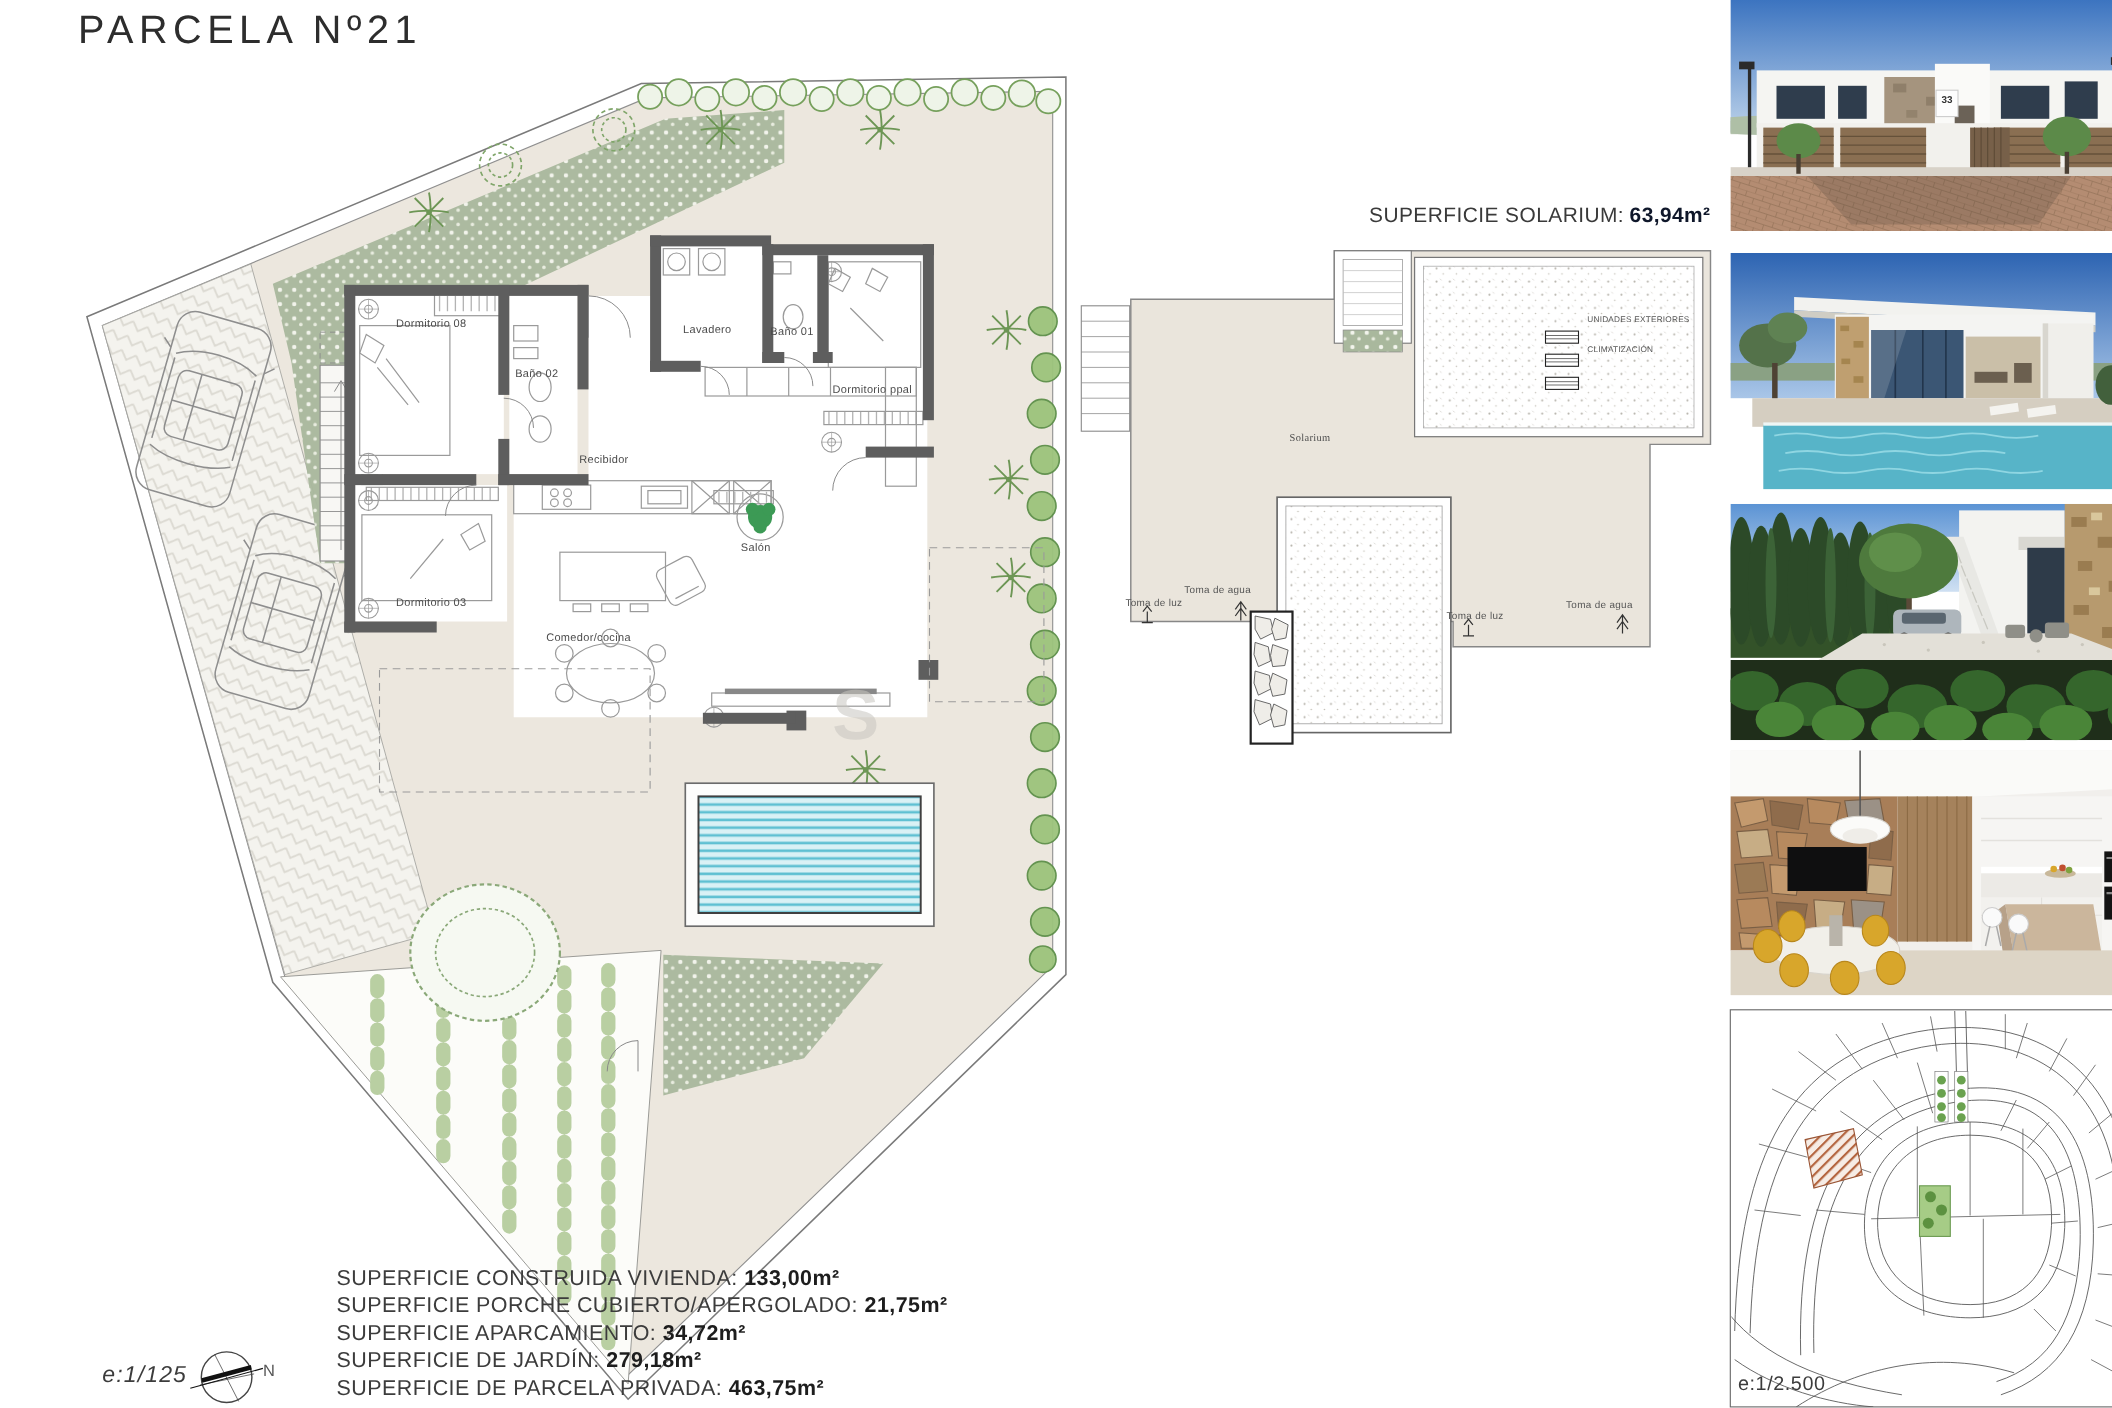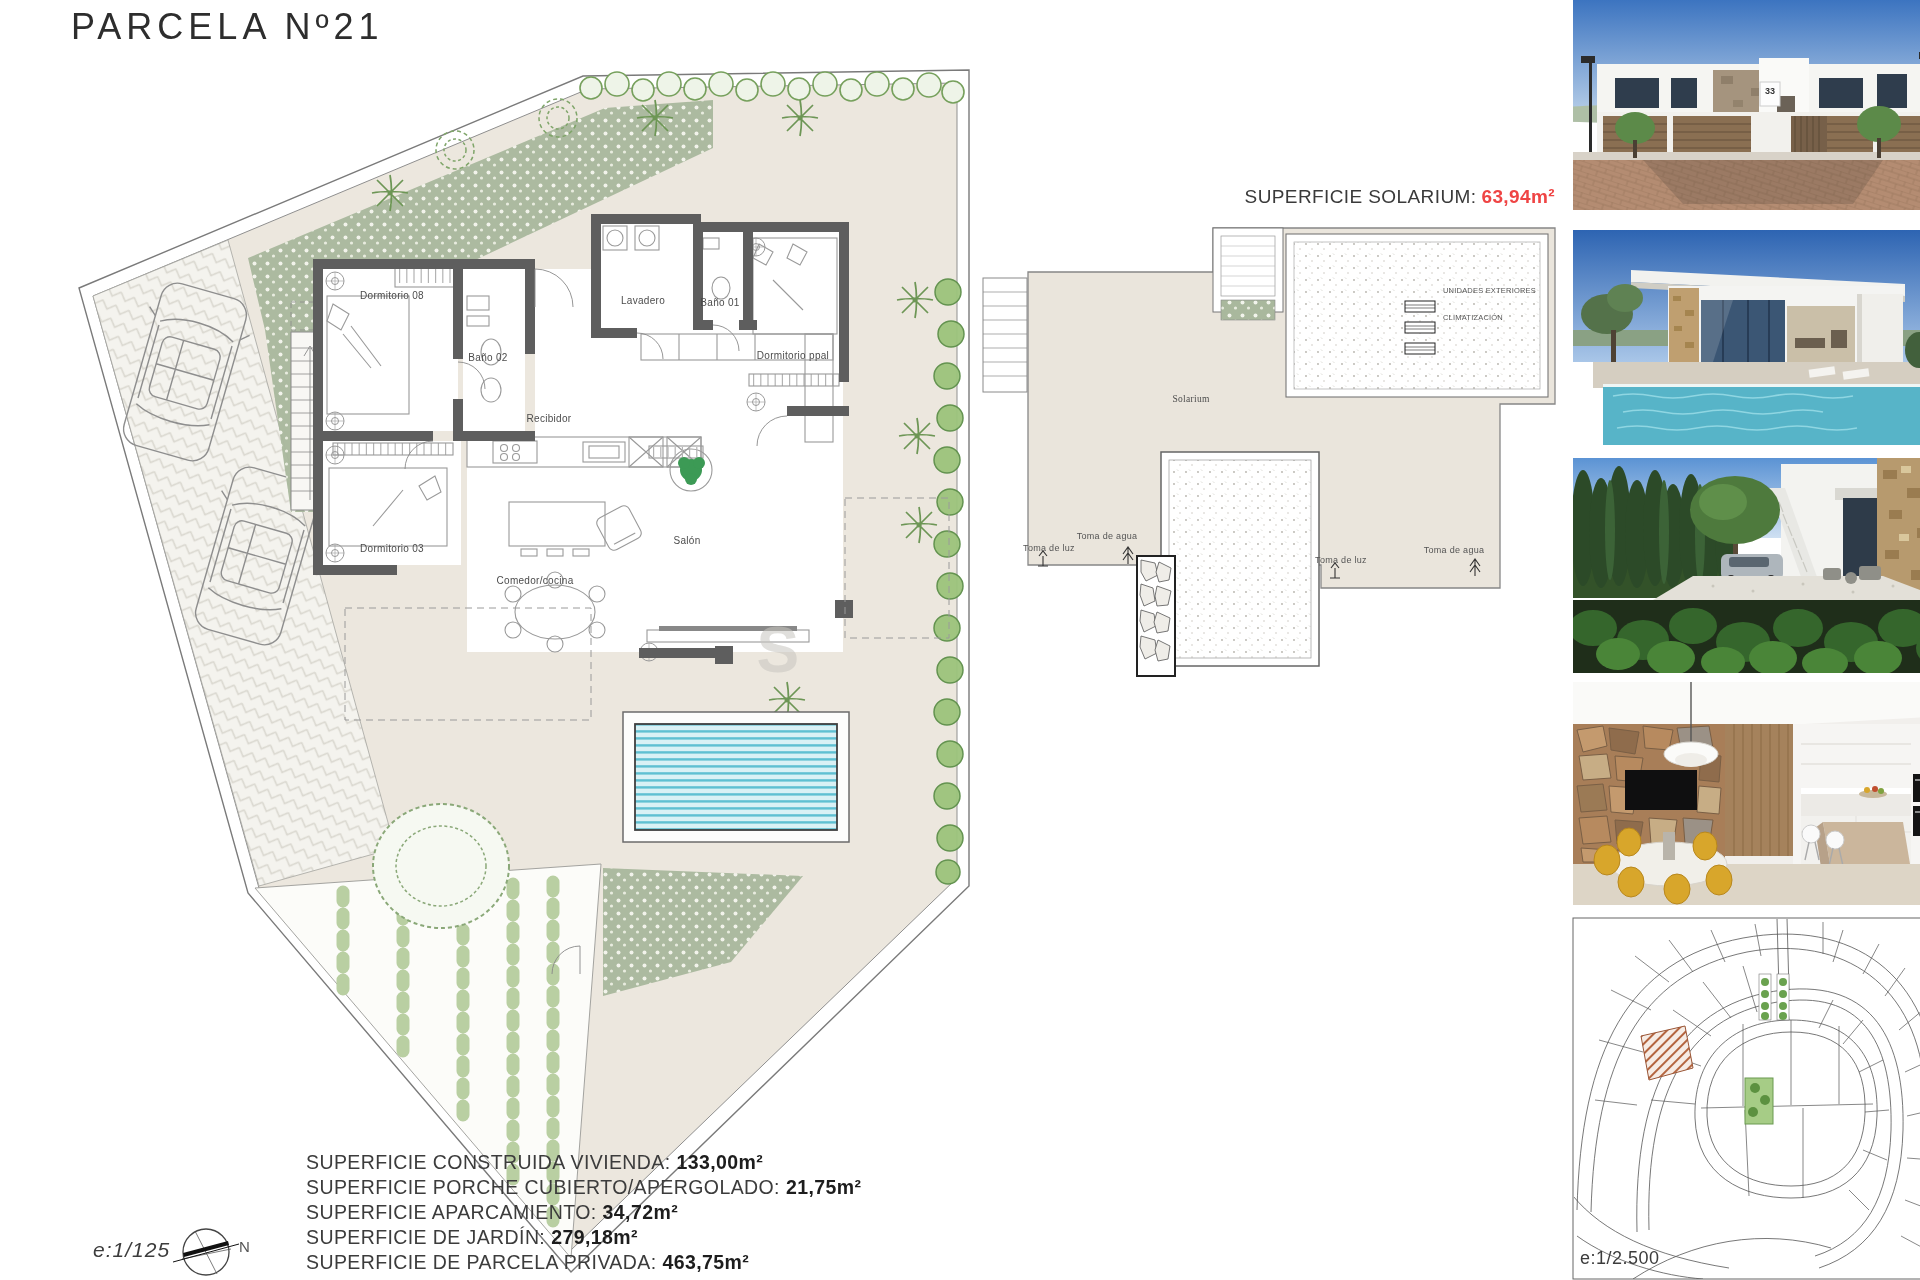--- a/index.html
+++ b/index.html
@@ -4,21 +4,21 @@
 <style>
   html,body{margin:0;padding:0;background:#fff;}
   .sheet{position:relative;width:1920px;height:1280px;background:#fff;
          font-family:"Liberation Sans",sans-serif;overflow:hidden;margin-left:43px;}
   .bg{position:absolute;left:0;top:0;width:1920px;height:1280px;}
   .lbl{position:absolute;transform:translate(-50%,-50%);font-size:10px;color:#4c4c4c;
        white-space:nowrap;letter-spacing:.3px;}
   .title{transform:none;font-size:36px;color:#2d2d2d;letter-spacing:5px;font-weight:400;}
   .sol-heading{position:absolute;left:1150px;top:186px;width:362px;text-align:right;
        font-size:19px;color:#3a3a3a;letter-spacing:.4px;white-space:nowrap;}
-  .sol-heading b{color:#ef4444;margin-left:5px;}
+  .sol-heading b{color:#0f172a;margin-left:5px;}
   .surf{position:absolute;left:263px;top:1150px;}
   .surf-row{font-size:19.5px;line-height:25px;color:#3c3c3c;letter-spacing:.4px;white-space:nowrap;}
   .surf-row b{color:#1d1d1d;margin-left:6px;font-weight:700;}
   .scale1{transform:none;font-size:21px;color:#3c3c3c;letter-spacing:1px;}
   .north{transform:none;font-size:15px;color:#555;}
   .sitescale{transform:none;font-size:18px;color:#3c3c3c;letter-spacing:.5px;}
   .tiny{font-size:9px;color:#555;}
   .ac{font-size:7.5px;color:#555;transform:none;letter-spacing:.2px;}
   .watermark{font-size:64px;color:#c8c6c0;opacity:.55;font-weight:700;}
   .photo{position:absolute;left:1530px;width:373px;overflow:hidden;}
@@ -386,28 +386,28 @@
               <circle cx="1710" cy="1112" r="5"></circle>
             </g>
       </g>
     </g>
   </g>
 </svg>
 
 <div class="lbl title" style="left:28px;top:6px;">PARCELA Nº21</div>
 
 <div class="lbl" style="left:349px;top:295px;">Dormitorio 08</div>
-<div class="lbl" style="left:445px;top:357px;">Baño 02</div>
+<div class="lbl" style="left:445px;top:340px;">Baño 02</div>
 <div class="lbl" style="left:600px;top:300px;">Lavadero</div>
 <div class="lbl" style="left:677px;top:302px;">Baño 01</div>
 <div class="lbl" style="left:750px;top:355px;">Dormitorio ppal</div>
 <div class="lbl" style="left:506px;top:418px;">Recibidor</div>
 <div class="lbl" style="left:349px;top:548px;">Dormitorio 03</div>
 <div class="lbl" style="left:492px;top:580px;">Comedor/cocina</div>
-<div class="lbl" style="left:644px;top:540px;">Salón</div>
+<div class="lbl" style="left:644px;top:498px;">Salón</div>
 
 <div class="lbl watermark" style="left:735px;top:650px;">S</div>
 
 <div class="sol-heading">
   <span>SUPERFICIE SOLARIUM:</span><b>63,94m²</b>
 </div>
 <div class="lbl" style="left:1148px;top:399px;font-size:9.5px;font-family:Liberation Serif, serif;">Solarium</div>
 <div class="lbl ac" style="left:1400px;top:286px;">UNIDADES EXTERIORES</div>
 <div class="lbl ac" style="left:1400px;top:313px;">CLIMATIZACIÓN</div>
 <div class="lbl tiny" style="left:1006px;top:548px;">Toma de luz</div>

